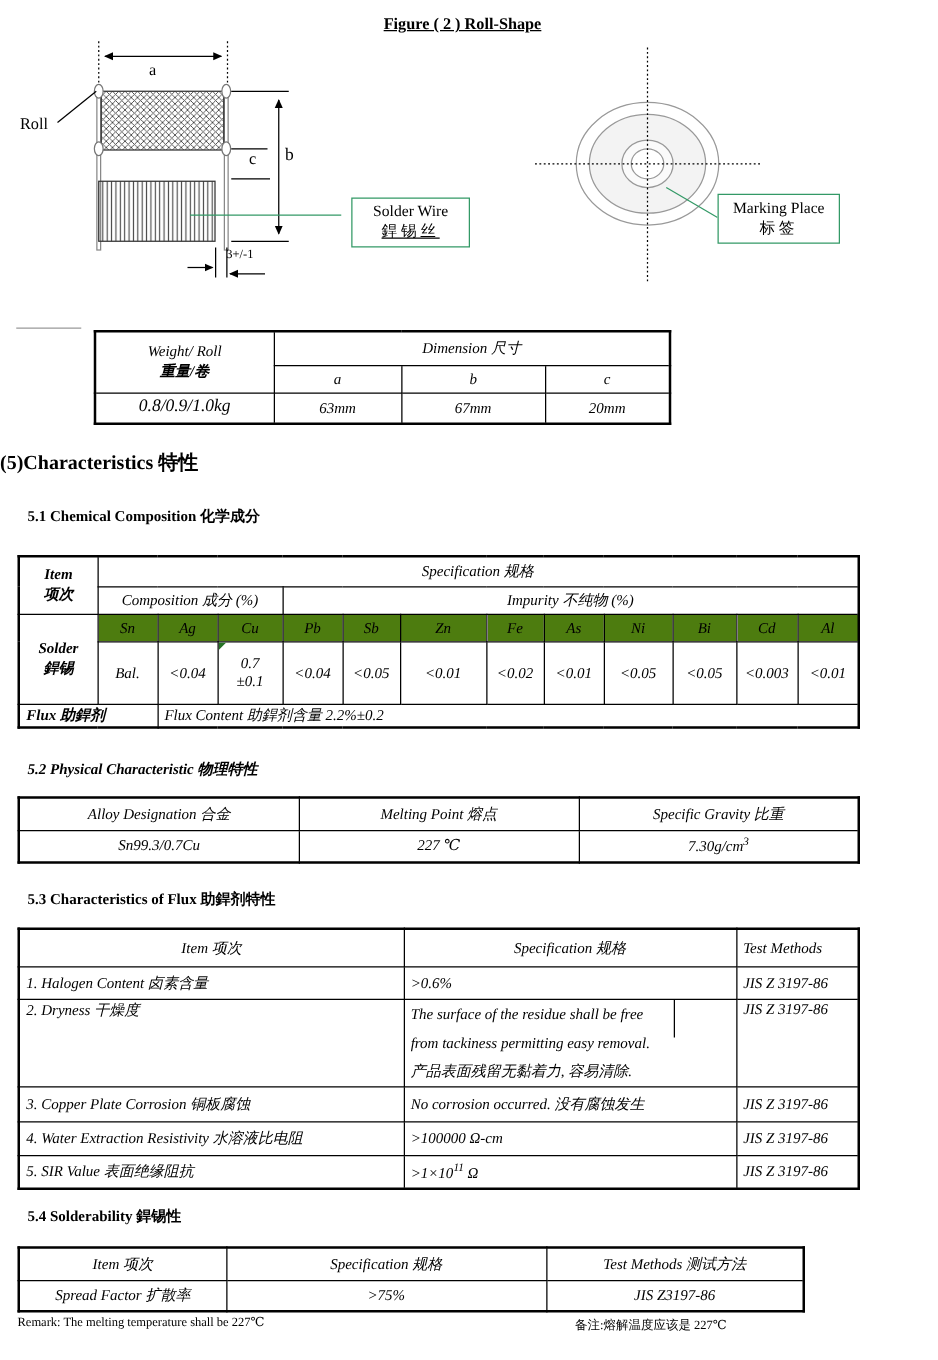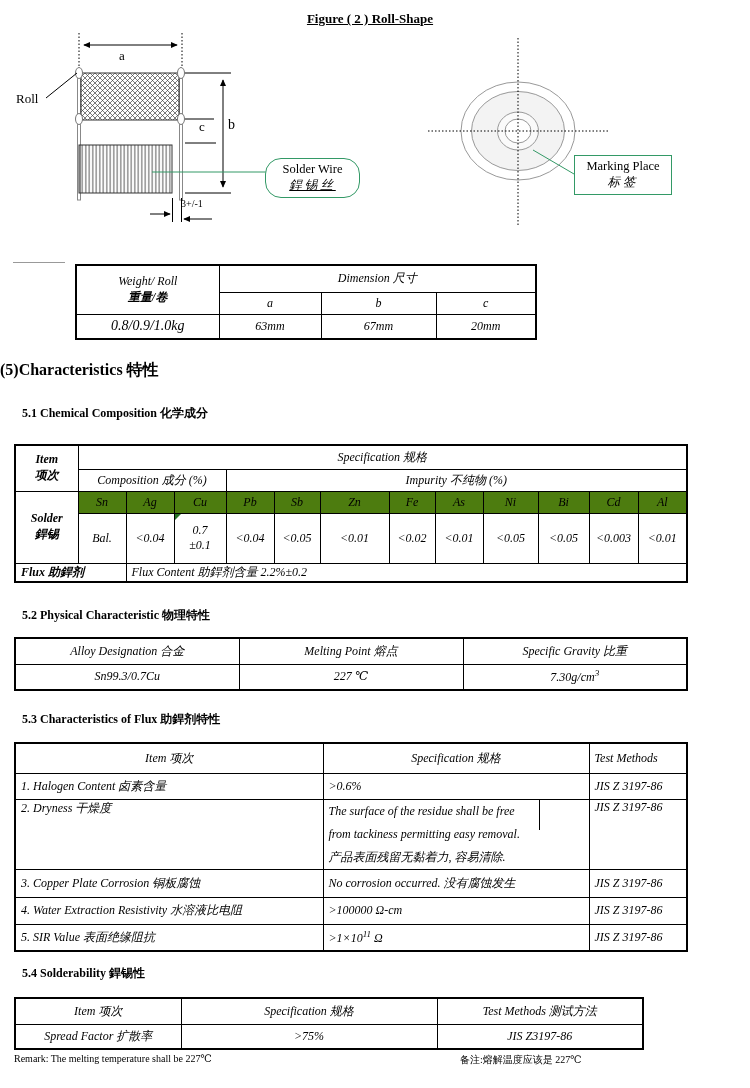--- a/index.html
+++ b/index.html
@@ -5,21 +5,21 @@
   html,body{margin:0;padding:0;background:#fff;}
   .page{position:relative;width:750px;height:1088px;background:#fff;overflow:hidden;
         font-family:"Liberation Serif","DejaVu Serif",serif;color:#000;}
   .abs{position:absolute;}
   .u{text-decoration:underline;}
   .b{font-weight:bold;}
   .ctr{text-align:center;}
   .title-block{left:230px;top:6px;width:280px;text-align:center;font-size:13px;line-height:25px;}
   .title-zh{letter-spacing:3px;}
   .lbl-box{border:1px solid #339966;background:#fff;text-align:center;font-size:12.5px;line-height:16px;padding-top:2px;}
-  .lbl-box .zh{letter-spacing:3px;font-style:italic;}
+  .lbl-box .zh{letter-spacing:3px;}
   .fig-text{font-size:13px;}
   .gray-dash{left:13px;top:262px;width:52px;height:1px;background:#999;}
   table.tbl{border-collapse:collapse;border:2px solid #000;table-layout:fixed;}
   table.tbl td{border:1px solid #000;font-size:12px;font-style:italic;text-align:center;
                padding:0 3px;overflow:hidden;}
   table.tbl td.lft{text-align:left;padding-left:5px;}
   table.tbl td.top{vertical-align:top;}
   .hd{font-weight:bold;font-size:12px;}
   .hd-big{font-weight:bold;font-size:16px;}
   .green-cell{background:#4d7c0f;}
@@ -84,21 +84,21 @@
       <line x1="533" y1="122" x2="574" y2="146" stroke="#339966" stroke-width="1"></line>
     </g>
   </svg>
 
   <div class="abs fig-text" style="left:16px;top:91px;">Roll</div>
   <div class="abs fig-text ctr" style="left:112px;top:48px;width:20px;">a</div>
   <div class="abs fig-text ctr" style="left:194px;top:119px;width:16px;">c</div>
   <div class="abs fig-text" style="left:228px;top:117px;font-size:14px;">b</div>
   <div class="abs" style="left:181px;top:198px;font-size:10px;font-family:Liberation Serif, serif;">3+/-1</div>
 
-  <div class="abs lbl-box" style="left:265px;top:158px;width:93px;height:36px;border-radius:16px;">
+  <div class="abs lbl-box" style="left:281px;top:158px;width:93px;height:36px;">
     <div>Solder Wire</div>
     <div class="zh u">銲锡丝</div>
   </div>
   <div class="abs lbl-box" style="left:574px;top:155px;width:96px;height:36px;">
     <div>Marking Place</div>
     <div class="zh">标签</div>
   </div>
 
   <div class="abs gray-dash"></div>
 
@@ -198,21 +198,21 @@
       <td>&lt;0.003</td>
       <td>&lt;0.01</td>
     </tr>
     <tr style="height:16px;">
       <td colspan="2" class="b lft">Flux 助銲剂</td>
       <td colspan="11" class="lft">Flux Content 助銲剂含量 2.2%±0.2</td>
     </tr>
   </tbody>
     </table>
 
-  <div class="abs hd" style="left:22px;top:607px;">5.2 Physical Characteristic 物理特性</div>
+  <div class="abs hd" style="left:22px;top:607px;font-style:italic;">5.2 Physical Characteristic 物理特性</div>
   <table class="tbl abs" style="left:14px;top:637px;width:672px;">
     <colgroup>
         <col style="width:224px">
         <col style="width:224px">
         <col style="width:224px">
       </colgroup>
     <tbody>
         <tr style="height:26px;">
       <td>Alloy Designation 合金</td>
       <td>Melting Point 熔点</td>

